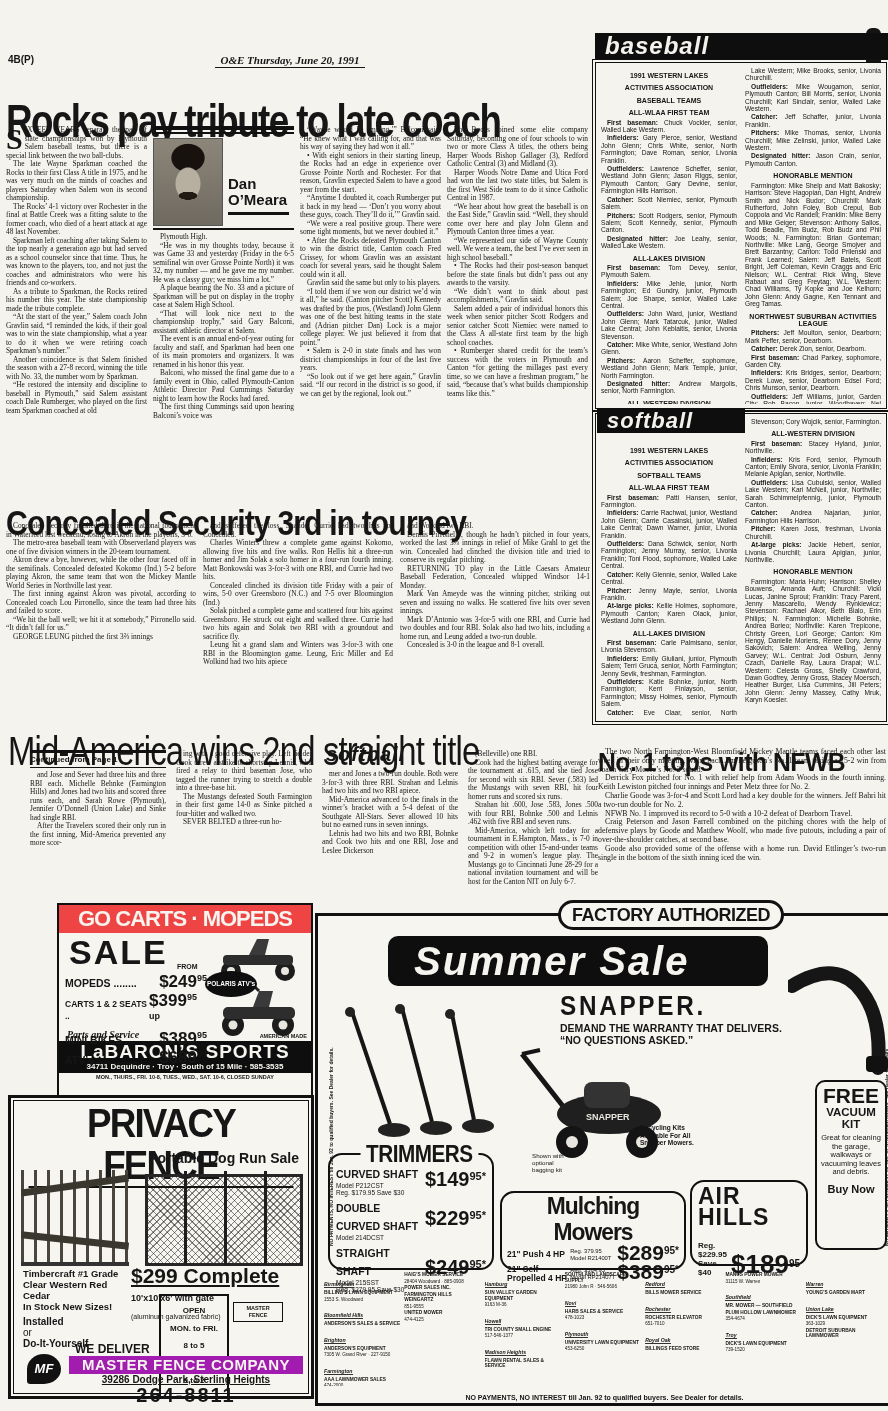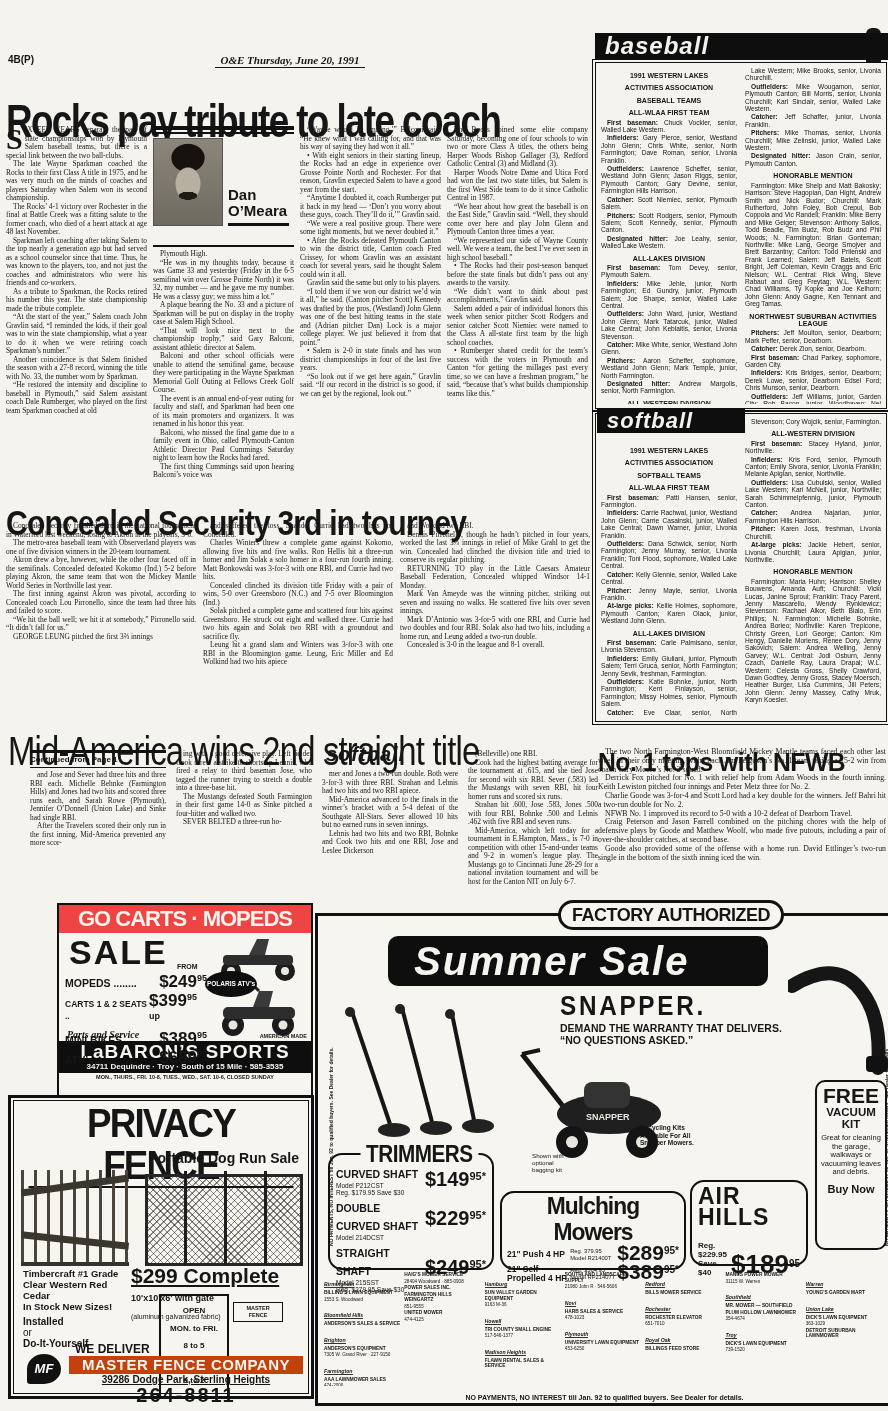--- a/index.html
+++ b/index.html
@@ -25,21 +25,21 @@
   .article p{margin:0;text-indent:7px;text-align:justify;font-size:7.4px;line-height:8.5px;}
   .article{overflow:hidden;}
   .article .lead{text-indent:0;}
   .dropcap{float:left;font:bold 30px/24px "Liberation Serif",serif;padding:1px 2px 0 0;}
   .cont-head{font:bold 8px/10px "Liberation Sans",sans-serif;border-top:3px solid #111;border-bottom:1px solid #111;padding:2px 0;margin-bottom:3px;}
   .mini-banner{font:italic 900 20px/1 "Liberation Sans",sans-serif;letter-spacing:1px;margin:0 0 6px 4px;}
   
   .byline{margin-bottom:3px;}
   .brule1{height:4px;background:#111;margin-bottom:2px;}
   .brule2{height:2px;background:#111;margin-bottom:4px;}
-  .byrow{display:flex;gap:5px;align-items:flex-end;border-bottom:2px solid #111;padding-bottom:19px;}
+  .byrow{display:flex;gap:5px;align-items:center;border-bottom:2px solid #111;padding-bottom:2px;}
   .mug{width:68px;height:86px;flex:0 0 auto;border:1px solid #555;
        background:
         radial-gradient(ellipse 16px 7px at 50% 66%, #201a14 55%, transparent 60%),
         radial-gradient(ellipse 20px 26px at 50% 52%, #b7af9f 60%, transparent 65%),
         radial-gradient(ellipse 26px 22px at 50% 22%, #17120e 62%, transparent 66%),
         linear-gradient(#8c867a,#6f6a60);}
   .byname{font:bold 15px/16px "Liberation Sans",sans-serif;border-bottom:3px solid #111;padding:26px 2px 4px 0;}
   
   .banner{background:#0e0e0e;color:#f4f2ec;font:italic 900 24px/26px "Liberation Sans",sans-serif;
           letter-spacing:1px;padding:0 10px;}
@@ -95,21 +95,21 @@
   .timber{position:absolute;left:12px;top:170px;width:108px;font:bold 9.5px/11px "Liberation Sans",sans-serif;}
   .installed{margin-top:4px;font:bold 10px/11px "Liberation Sans",sans-serif;}
   .deliver{position:absolute;left:64px;top:244px;font:900 12px "Liberation Sans",sans-serif;}
   .openbox{position:absolute;left:148px;top:196px;width:62px;border:2px solid #111;text-align:center;
            font:bold 8px/9.5px "Liberation Sans",sans-serif;padding:2px;}
   .mfbadge{position:absolute;left:222px;top:204px;width:46px;border:1.5px solid #111;text-align:center;
            font:bold 5.5px/7px "Liberation Sans",sans-serif;padding:2px 1px;}
   .mflogo{position:absolute;left:16px;top:256px;width:34px;height:30px;background:#111;border-radius:50% 50% 50% 10%;
           color:#fff;font:italic 900 13px/30px "Liberation Sans",sans-serif;text-align:center;}
   .fence-co{position:absolute;left:58px;top:258px;right:8px;text-align:center;}
-  .fc1{display:block;background:#c2410c;color:#f6f4ee;font:900 15px/18px "Liberation Sans",sans-serif;letter-spacing:.5px;}
+  .fc1{display:block;background:#a21caf;color:#f6f4ee;font:900 15px/18px "Liberation Sans",sans-serif;letter-spacing:.5px;}
   .fc2{display:block;font:bold 10px/12px "Liberation Sans",sans-serif;text-decoration:underline;}
   .fc3{display:block;font:900 20px/18px "Liberation Sans",sans-serif;letter-spacing:2px;}
   
   .snap{left:315px;top:913px;width:573px;height:487px;border:3px solid #111;}
   .factory{position:absolute;left:240px;top:-16px;width:220px;border:3px solid #111;border-radius:16px;
            background:#f7f5f0;text-align:center;font:900 18px/24px "Liberation Sans",sans-serif;letter-spacing:-.5px;}
   .summer{position:absolute;left:70px;top:20px;width:380px;height:50px;background:#0e0e0e;border-radius:10px;
           color:#f6f4ee;font:italic 900 40px/50px "Liberation Sans",sans-serif;letter-spacing:2px;padding-left:26px;box-sizing:border-box;}
   .snapper-brand{position:absolute;left:242px;top:76px;font:900 27px/28px "Liberation Sans",sans-serif;letter-spacing:3px;transform:scaleX(.9);transform-origin:0 50%;}
   .demand{position:absolute;left:242px;top:106px;width:260px;font:900 10.5px/12px "Liberation Sans",sans-serif;}
@@ -196,21 +196,20 @@
           <span>Dan</span><br>
           <span>O’Meara</span>
         </div>
       </div>
     </div>
     <div>
         <p>Plymouth High.</p>
         <p>“He was in my thoughts today, because it was Game 33 and yesterday (Friday in the 6-5 semifinal win over Grosse Pointe North) it was 32, my number — and he gave me my number. He was a classy guy; we miss him a lot.”</p>
         <p>A plaque bearing the No. 33 and a picture of Sparkman will be put on display in the trophy case at Salem High School.</p>
         <p>“That will look nice next to the championship trophy,” said Gary Balconi, assistant athletic director at Salem.</p>
-        <p>Balconi and other school officials were unable to attend the semifinal game, because they were participating in the Wayne Sparkman Memorial Golf Outing at Fellows Creek Golf Course.</p>
         <p>The event is an annual end-of-year outing for faculty and staff, and Sparkman had been one of its main promoters and organizers. It was renamed in his honor this year.</p>
         <p>Balconi, who missed the final game due to a family event in Ohio, called Plymouth-Canton Athletic Director Paul Cummings Saturday night to learn how the Rocks had fared.</p>
         <p>The first thing Cummings said upon hearing Balconi’s voice was</p>
       </div>
   </div>
 
   <div class="article abs" style="left:300px;top:126px;width:141px;height:356px">
     <div>
         <p>“Wayne would be smiling,’” Balconi said. “He knew what I was calling for, and that was his way of saying they had won it all.”</p>
         <p>• With eight seniors in their starting lineup, the Rocks had an edge in experience over Grosse Pointe North and Rochester. For that reason, Gravlin expected Salem to have a good year from the start.</p>

